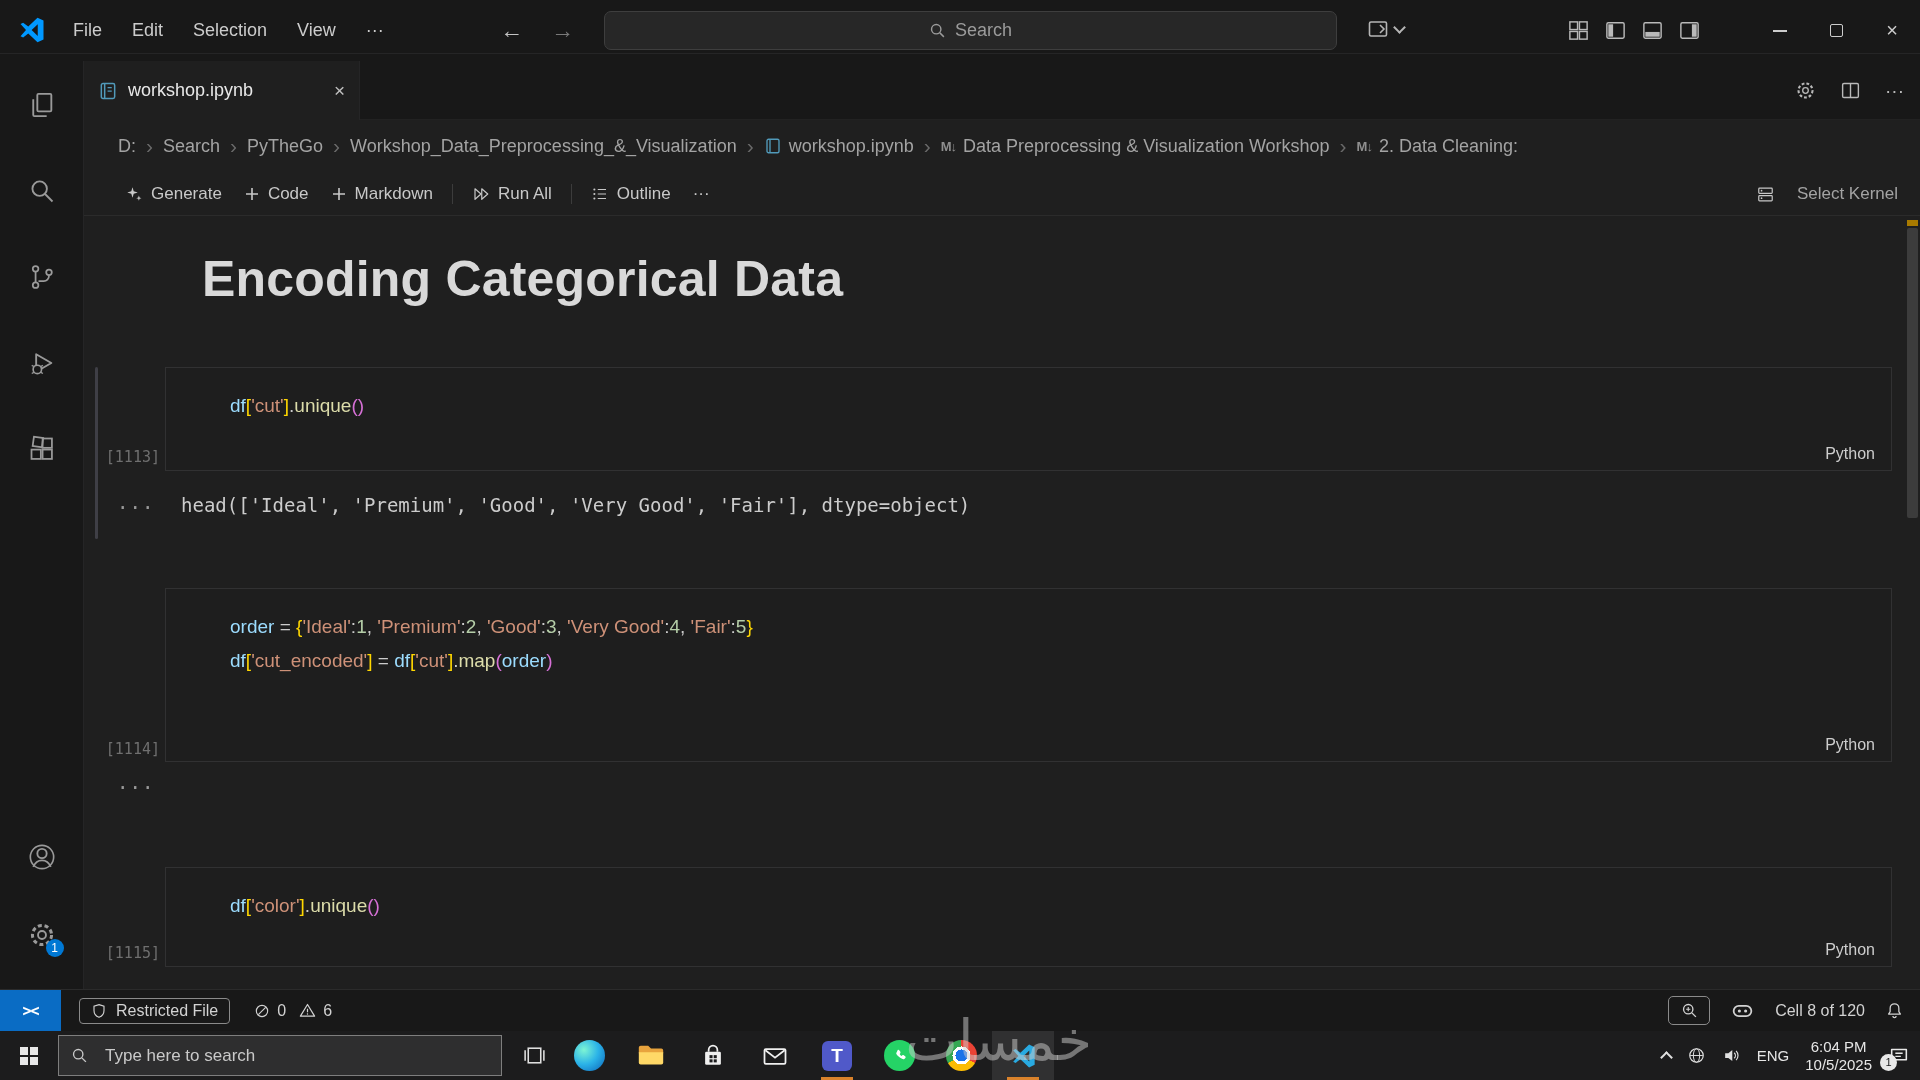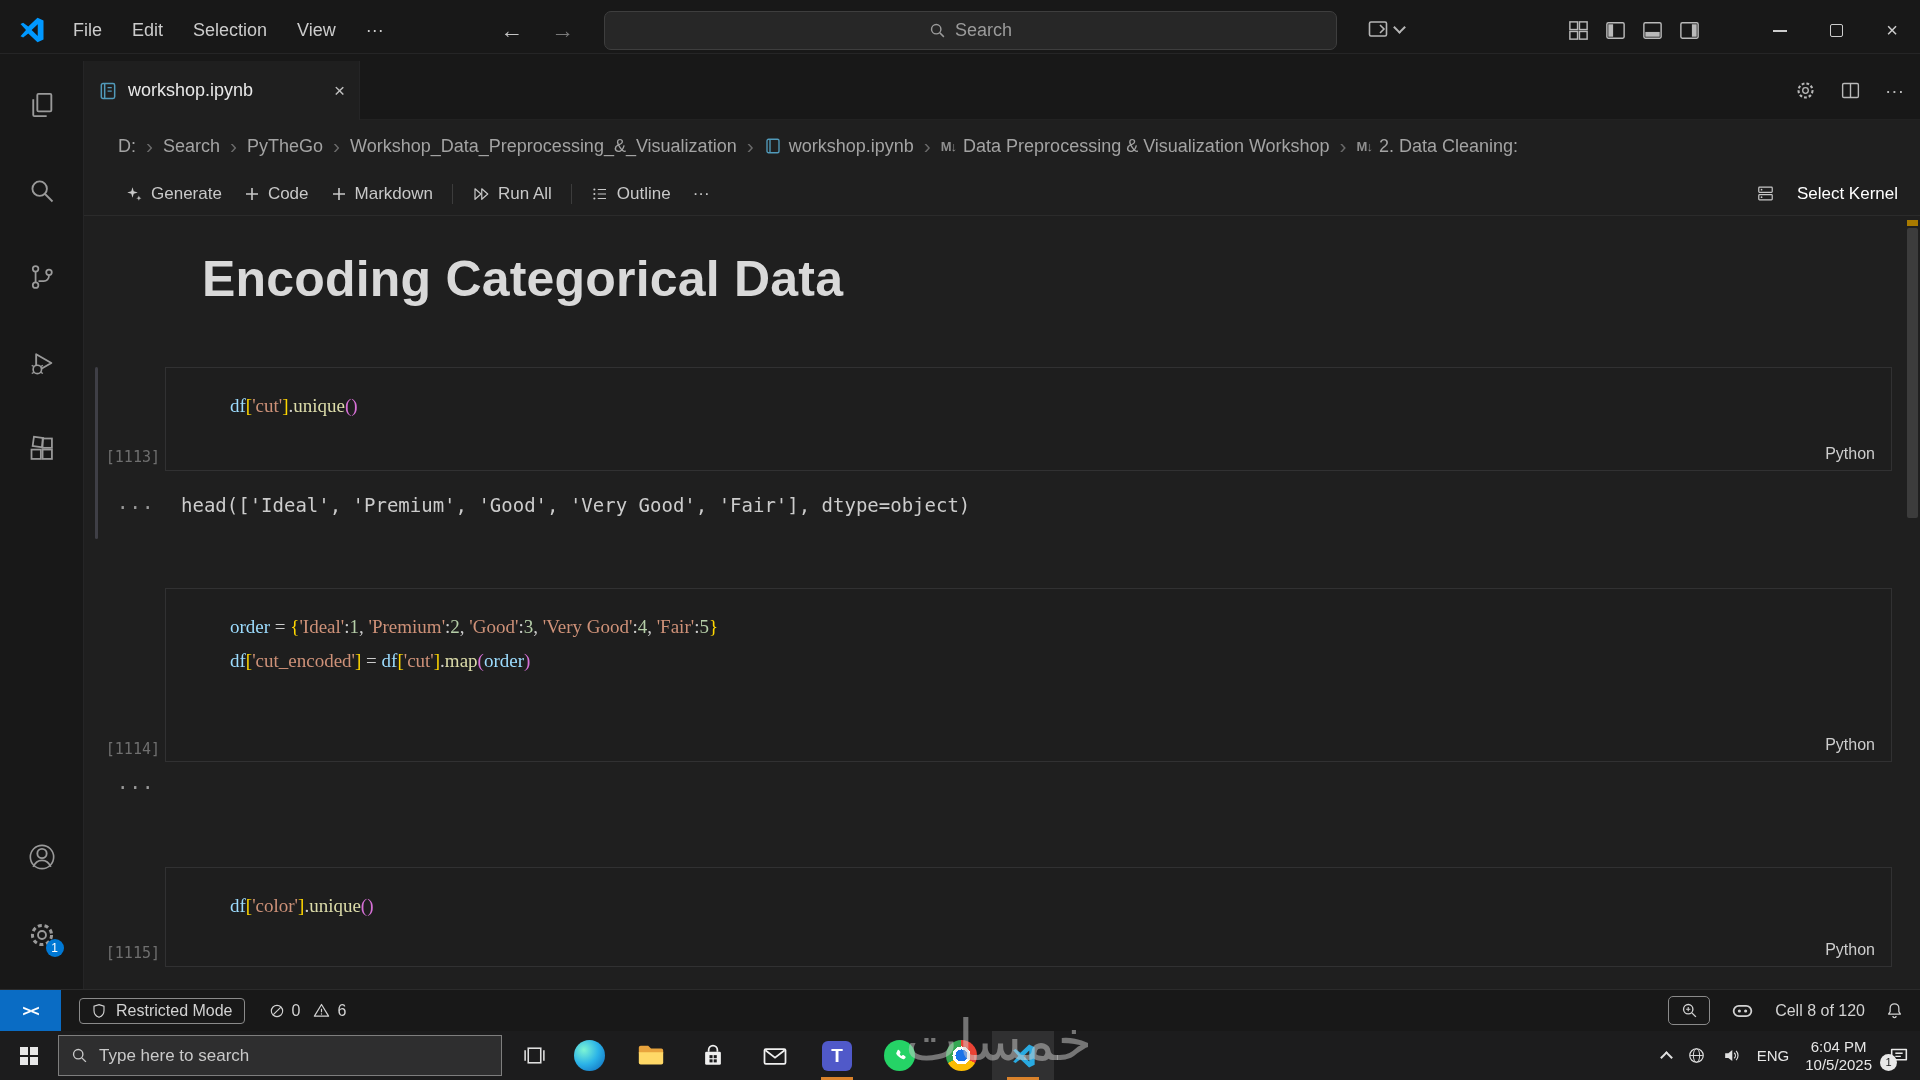--- a/index.html
+++ b/index.html
@@ -44,28 +44,28 @@
   .breadcrumbs{position:absolute;left:84px;top:120px;right:0;height:52px;background:#1f1f1f;display:flex;align-items:center;padding-left:34px;gap:9px;font-size:18px;color:#a3a3a3;white-space:nowrap}
   .crumb{cursor:default}
   .crumb-sep{color:#6a6a6a;font-size:21px;padding:0 1px}
   .crumb-with-icon{display:flex;align-items:center;gap:7px}
   .md-icon{font-size:13px;font-weight:bold;color:#8f8f8f;letter-spacing:-1px}
 
   
   .nb-toolbar{position:absolute;left:84px;top:172px;right:0;height:44px;background:#1f1f1f;border-bottom:1px solid #2b2b2b;display:flex;align-items:center;padding-left:30px}
   .tb-btn{display:flex;align-items:center;gap:8px;padding:4px 11px;font-size:17px;color:#c8c8c8;border-radius:4px}
   .tb-sep{width:1px;height:20px;background:#3c3c3c;margin:0 8px}
-  .kernel-btn{position:absolute;right:22px;display:flex;align-items:flex-start;gap:22px;font-size:17px;color:#ffffff}
+  .kernel-btn{position:absolute;right:22px;display:flex;align-items:flex-end;gap:22px;font-size:17px;color:#a3a3a3}
 
   
   .notebook{position:absolute;left:84px;top:216px;width:1836px;height:773px;background:#1f1f1f}
   .nb-heading{position:absolute;left:118px;top:34px;font-size:50px;font-weight:700;color:#d9d9d9;letter-spacing:.2px}
   .cell{position:absolute;left:81px;width:1727px;background:#1e1e1e;border:1px solid #313132}
   .cell .code{padding:21px 0 0 64px}
-  .code-line{font-family:Liberation Serif, serif;font-size:19px;line-height:34px;white-space:pre}
+  .code-line{font-family:Liberation Sans, sans-serif;font-size:19px;line-height:34px;white-space:pre}
   .lang-pick{position:absolute;right:16px;bottom:7px;font-size:16px;color:#cdcdcd}
   .exec{position:absolute;left:0;width:76px;text-align:right;font-family:"DejaVu Sans Mono",monospace;font-size:15px;color:#6f6f6f}
   .focus-bar{position:absolute;left:11px;width:3px;background:#3f3f46;border-radius:2px}
   .out-dots{position:absolute;font-family:"DejaVu Sans Mono",monospace;font-size:19px;color:#9a9a9a;letter-spacing:1px}
   .out-text{position:absolute;font-family:"DejaVu Sans Mono",monospace;font-size:19px;color:#cccccc;white-space:pre}
   .tk-var{color:#9cdcfe}.tk-str{color:#ce9178}.tk-num{color:#b5cea8}.tk-fn{color:#dcdcaa}
   .tk-pl{color:#cccccc}.tk-b1{color:#ffd700}.tk-b2{color:#d670d6}
   .scroll-thumb{position:absolute;right:2px;top:228px;width:11px;height:290px;background:rgba(121,121,121,.32);border-radius:2px}
   .scroll-mark{position:absolute;right:2px;top:220px;width:11px;height:6px;background:#a87a00}
 
@@ -76,21 +76,21 @@
   .problems{margin-left:24px;display:flex;align-items:center;gap:7px;color:#d2d2d2}
   .sb-right{margin-left:auto;display:flex;align-items:center;gap:20px;padding-right:16px}
   .zoom-btn{border:1px solid #8a8a8a;border-radius:5px;width:42px;height:29px;display:flex;align-items:center;justify-content:center}
   .cell-ind{color:#d2d2d2}
 
   
   .taskbar{position:absolute;left:0;top:1031px;right:0;height:49px;background:#1c1c1d}
   .start{position:absolute;left:0;top:0;width:58px;height:49px;display:flex;align-items:center;justify-content:center}
   .win-grid{display:grid;grid-template-columns:8px 8px;grid-template-rows:8px 8px;gap:2px}
   .win-grid div{background:#e8e8e8}
-  .tb-search{position:absolute;left:58px;top:4px;width:444px;height:41px;background:#2e2e2f;border:1px solid #7e7e7e;display:flex;align-items:center;gap:11px;padding-left:12px;color:#c9c9c9;font-size:17px}
+  .tb-search{position:absolute;left:58px;top:4px;width:444px;height:41px;background:#2e2e2f;border:1px solid #7e7e7e;display:flex;align-items:center;gap:17px;padding-left:12px;color:#c9c9c9;font-size:17px}
   .taskview{position:absolute;left:508px;top:0;width:52px;height:49px;display:flex;align-items:center;justify-content:center}
   .slot{position:absolute;top:0;width:62px;height:49px;display:flex;align-items:center;justify-content:center}
   .slot.active{background:rgba(255,255,255,.09)}
   .slot .attn{position:absolute;bottom:0;left:15px;right:15px;height:3px;background:#d9822b}
   .circle-icon{width:31px;height:31px;border-radius:50%}
   .edge-icon{background:radial-gradient(circle at 32% 32%,#7df5d4 0%,#2bb3e8 48%,#0b62b8 100%)}
   .wa-icon{background:#25d366;display:flex;align-items:center;justify-content:center}
   .chrome-icon{background:
      radial-gradient(circle,#1a73e8 0 6px,#ffffff 6px 9px,rgba(0,0,0,0) 9px),
      conic-gradient(#ea4335 0 120deg,#fbbc04 120deg 240deg,#34a853 240deg 360deg)}
@@ -368,21 +368,21 @@
   <div class="scroll-thumb"></div>
 
   <div class="statusbar">
     <div class="remote">
         <span>&gt;&lt;</span>
       </div>
     <div class="restricted">
       <svg width="16" height="16" viewBox="0 0 24 24">
           <path d="M12 2.5l7.5 2.3v6.4c0 5.2-3.2 8.6-7.5 10.3C7.7 19.8 4.5 16.4 4.5 11.2V4.8z" fill="none" stroke="#d2d2d2" stroke-width="1.7"></path>
         </svg>
-      <span>Restricted Mode</span>
+      <span>Restricted File</span>
     </div>
     <div class="problems">
       <svg width="16" height="16" viewBox="0 0 24 24">
           <circle cx="12" cy="12" r="8.5" fill="none" stroke="#d2d2d2" stroke-width="1.7"></circle>
           <line x1="6.5" y1="17.5" x2="17.5" y2="6.5" stroke="#d2d2d2" stroke-width="1.7"></line>
         </svg>
       <span>0</span>
       <svg width="17" height="17" viewBox="0 0 24 24" style="margin-left:6px">
           <path d="M12 3.5L22 20H2z" fill="none" stroke="#d2d2d2" stroke-width="1.7" stroke-linejoin="round"></path>
           <line x1="12" y1="9.5" x2="12" y2="14.5" stroke="#d2d2d2" stroke-width="1.7"></line>

